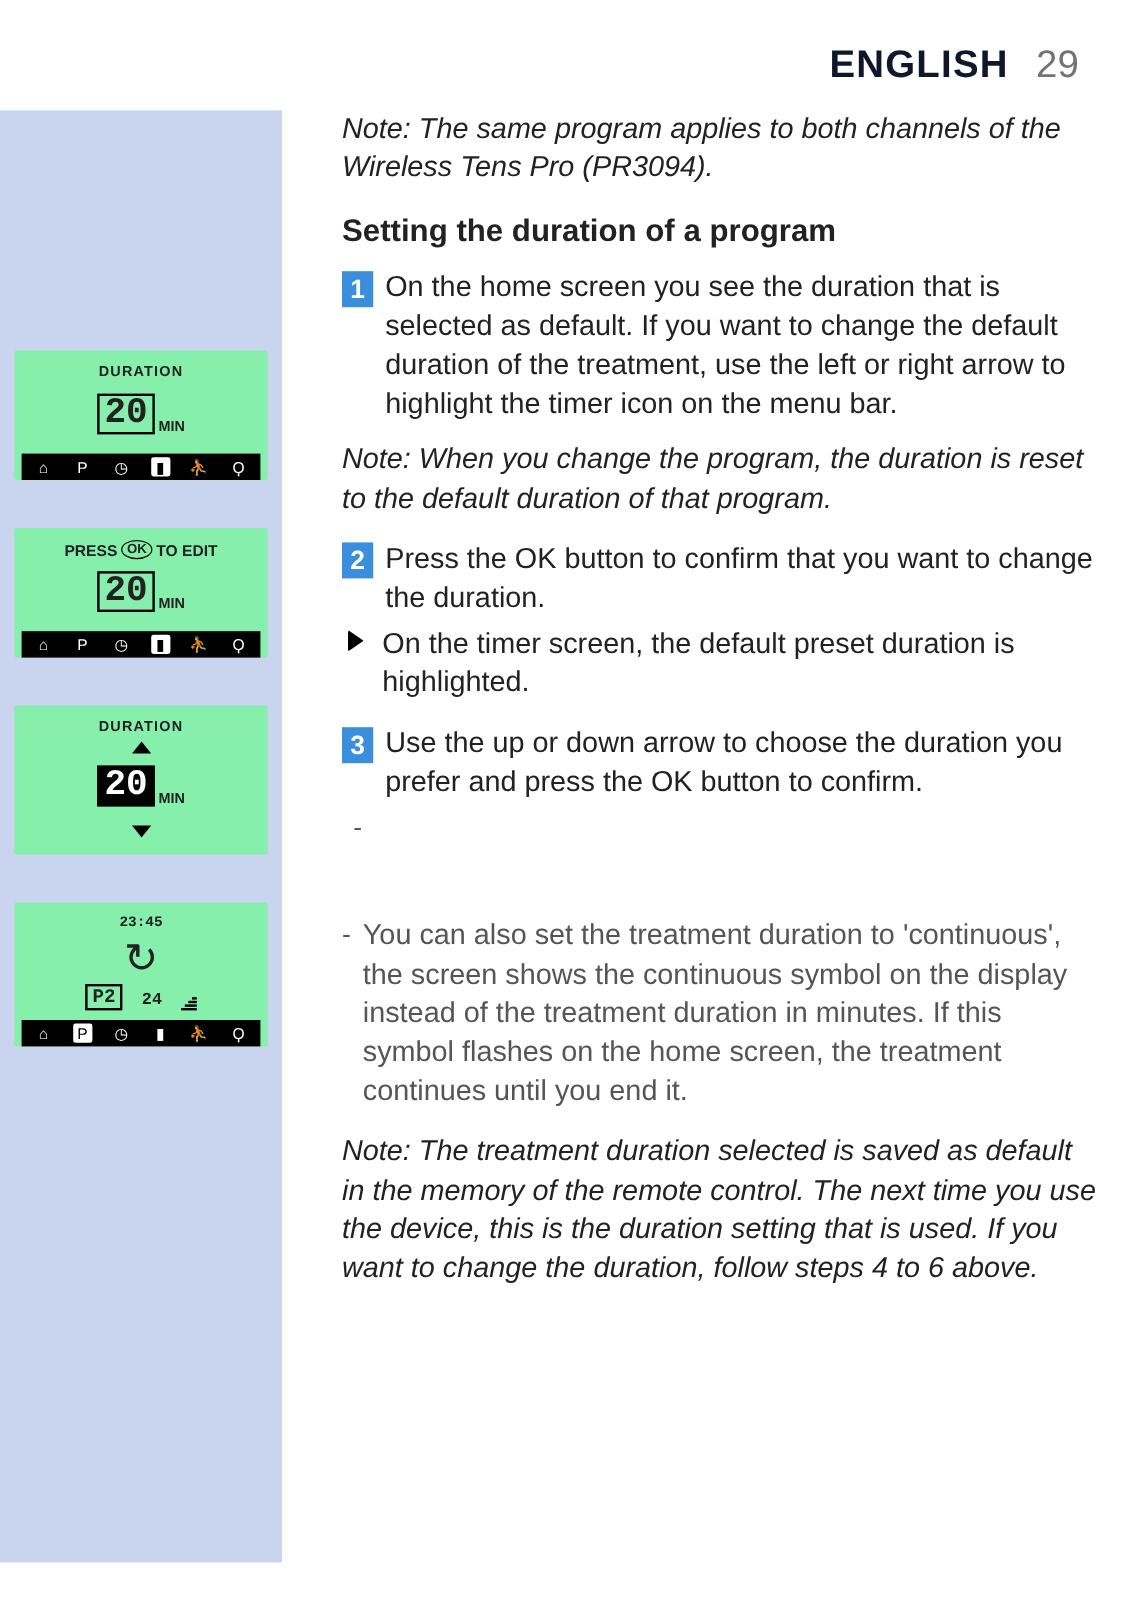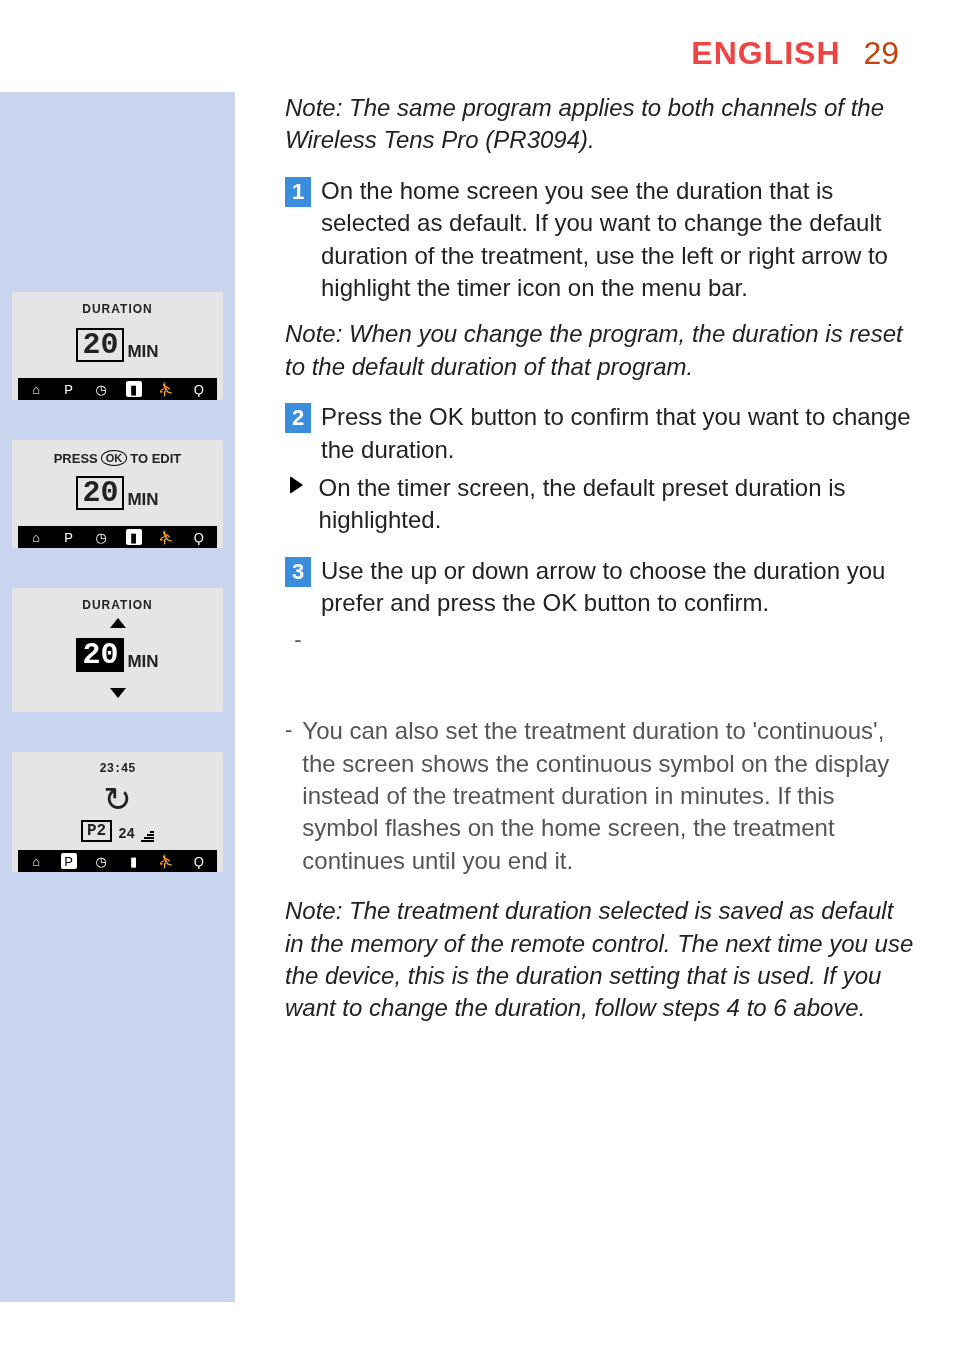--- a/index.html
+++ b/index.html
@@ -10,34 +10,34 @@
     background: #fff;
     color: #222;
     position: relative;
   }
   .page-header {
     text-align: right;
     padding: 35px 55px 20px 0;
     font-size: 32px;
     font-weight: bold;
   }
-  .page-header .lang { color: #ef4444; letter-spacing: 1px; }
-  .page-header .num { color: #c2410c; margin-left: 14px; font-weight: normal; }
+  .page-header .lang { color: #0f172a; letter-spacing: 1px; }
+  .page-header .num { color: #737373; margin-left: 14px; font-weight: normal; }
   .columns { display: flex; }
   .sidebar {
     width: 235px;
     background: #c9d4ef;
     min-height: 1210px;
     padding: 200px 12px 0 12px;
     display: flex;
     flex-direction: column;
     gap: 40px;
   }
   .fig {
-    background: #e5e5e5;
+    background: #86efac;
     border-radius: 2px;
     display: flex;
     flex-direction: column;
     align-items: center;
     padding: 10px 6px 0 6px;
     font-family: "Arial", sans-serif;
   }
   .fig-title {
     font-size: 12px;
     font-weight: bold;
@@ -53,21 +53,21 @@
   }
   .timebox .val {
     border: 2px solid #000;
     padding: 0 4px;
     font-size: 30px;
     font-weight: bold;
     font-family: "Courier New", monospace;
     line-height: 1;
   }
   .timebox.inv .val { background:#000; color:#fff; }
-  .timebox .unit { font-size: 17px; font-weight: bold; }
+  .timebox .unit { font-size: 12px; font-weight: bold; }
   .arrow-up, .arrow-down {
     width: 0; height: 0;
     border-left: 8px solid transparent;
     border-right: 8px solid transparent;
   }
   .arrow-up { border-bottom: 10px solid #000; margin-bottom: 4px; }
   .arrow-down { border-top: 10px solid #000; margin-top: 4px; }
   .menubar {
     background: #000;
     color: #fff;
@@ -78,21 +78,21 @@
     font-size: 13px;
     padding: 3px 2px;
     margin-top: 4px;
   }
   .menubar span { display:inline-flex; align-items:center; justify-content:center; min-width:16px; height:16px; }
   .menubar .hl { background:#fff; color:#000; border-radius:2px; padding:0 2px; }
   .press-line { font-size: 13px; font-weight: bold; display:flex; align-items:center; gap:3px; margin-bottom:4px;}
   .press-line .ok-circ { border:1.5px solid #000; border-radius:50%; padding:1px 4px; font-size:11px; }
   .loop-icon { font-size: 34px; line-height:1; margin:4px 0; }
   .p2-box { border:2px solid #000; padding:0 4px; font-size:16px; font-weight:bold; font-family:"Courier New",monospace; }
-  .fig-row { display:flex; align-items:flex-end; gap:6px; margin-bottom:4px;}
+  .fig-row { display:flex; align-items:flex-end; gap:16px; margin-bottom:4px;}
   .bars { display:flex; flex-direction:column; gap:1px; align-items:flex-end;}
   .bars i { display:block; height:2px; background:#000;}
   .small-top { font-size:12px; font-weight:bold; font-family:"Courier New",monospace; margin-bottom:2px;}
 
   .content {
     flex: 1;
     padding: 0 40px 0 50px;
     font-size: 24px;
     line-height: 1.35;
   }
@@ -201,20 +201,21 @@
         <span>⛹</span>
         <span>Ϙ</span>
       </div>
     </div>
 
   </div>
 
   <div class="content">
     <p class="italic">Note: The same program applies to both channels of the Wireless Tens Pro (PR3094).</p>
 
+    <div class="subhead">Setting the duration of a program</div>
 
     <div class="step">
       <span class="badge">1</span>
       <span class="text">On the home screen you see the duration that is selected as default. If you want to change the default duration of the treatment, use the left or right arrow to highlight the timer icon on the menu bar.</span>
     </div>
 
     <p class="italic" style="margin-top:14px;">Note: When you change the program, the duration is reset to the default duration of that program.</p>
 
     <div class="step">
       <span class="badge">2</span>

